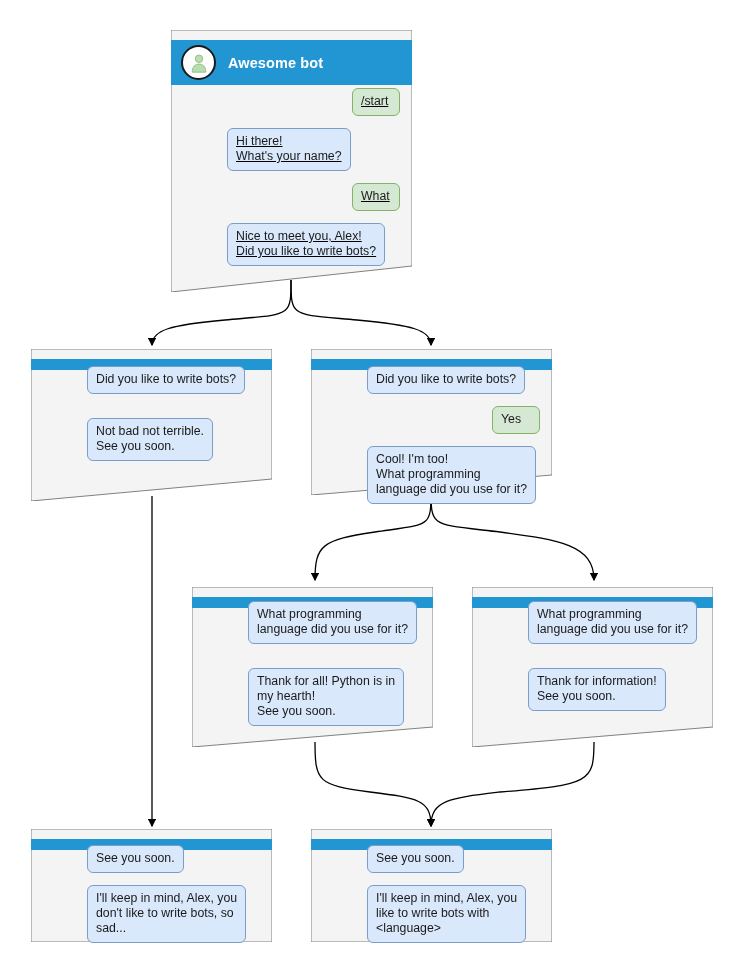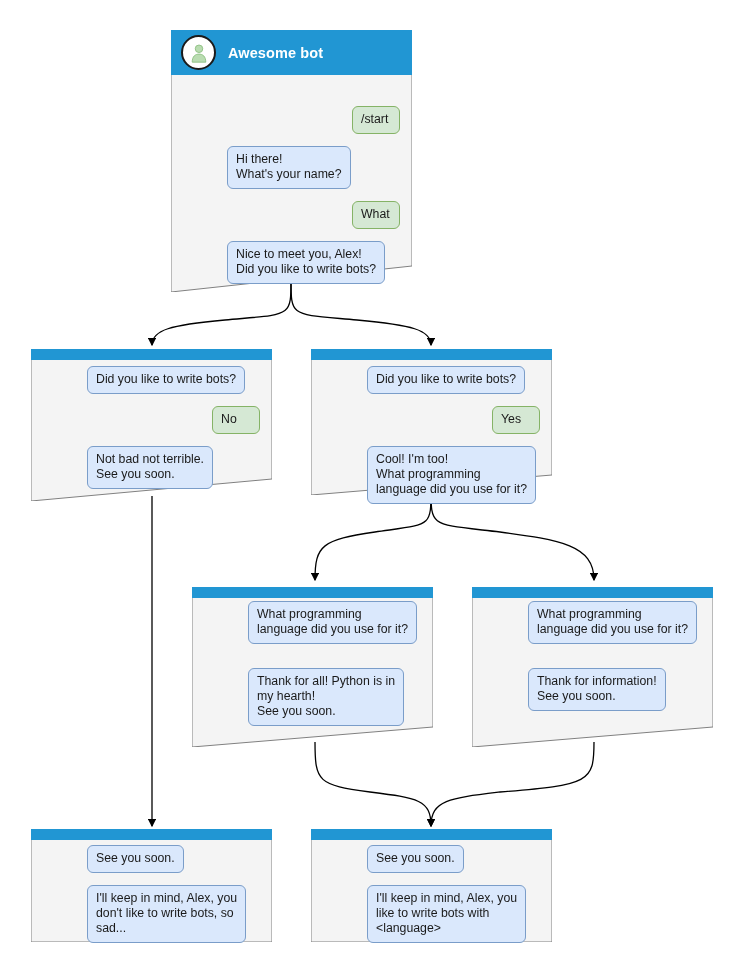--- a/index.html
+++ b/index.html
@@ -45,21 +45,21 @@
   .node-inner {
     position: relative;
     z-index: 1;
     width: 100%;
     height: 100%;
     box-sizing: border-box;
   }
   .node-header {
     position: absolute;
     left: 0;
-    top: 0;
+    top: 10px;
     right: 0;
     height: 11px;
     background: #2196d3;
   }
   .node-header.tall {
     height: 45px;
     display: flex;
     align-items: center;
     padding-left: 10px;
   }
@@ -153,21 +153,21 @@
     <div class="node-inner">
       <div class="node-header tall">
         <div class="avatar">
           <svg width="22" height="22" viewBox="0 0 24 24" aria-hidden="true">
             <circle cx="12" cy="7.4" r="4.1" fill="#b9dcb1" stroke="#8ec183" stroke-width="1"></circle>
             <path d="M 4.6 22 C 4.6 15.6 8 13.2 12 13.2 C 16 13.2 19.4 15.6 19.4 22 Z" fill="#b9dcb1" stroke="#8ec183" stroke-width="1"></path>
           </svg>
         </div>
         <div class="bot-title">Awesome bot</div>
       </div>
-      <div class="msgs" style="top:76px;">
+      <div class="msgs" style="top:58px;text-decoration:underline;">
         <div class="row user">
           <div class="bubble user">/start</div>
         </div>
         <div class="spacer"></div>
         <div class="row bot">
           <div class="bubble bot">Hi there!
 What's your name?</div>
         </div>
         <div class="spacer"></div>
         <div class="row user">
@@ -186,23 +186,20 @@
     <svg class="node-shape" viewBox="0 0 241 152" preserveAspectRatio="none">
       <path d="M 0,0 L 241,0 L 241,130 L 0,152 Z" fill="#f4f4f4" stroke="#808080" stroke-width="1"></path>
     </svg>
     <div class="node-inner">
       <div class="node-header"></div>
       <div class="msgs" style="top:17px;">
         <div class="row bot">
           <div class="bubble bot">Did you like to write bots?</div>
         </div>
         <div class="spacer"></div>
-        <div class="row user">
-          <div class="bubble user">No</div>
-        </div>
         <div class="spacer"></div>
         <div class="row bot">
           <div class="bubble bot">Not bad not terrible.
 See you soon.</div>
         </div>
       </div>
     </div>
   </div>
 
   <div class="node" style="left:311px; top:349px; width:241px; height:146px;">

